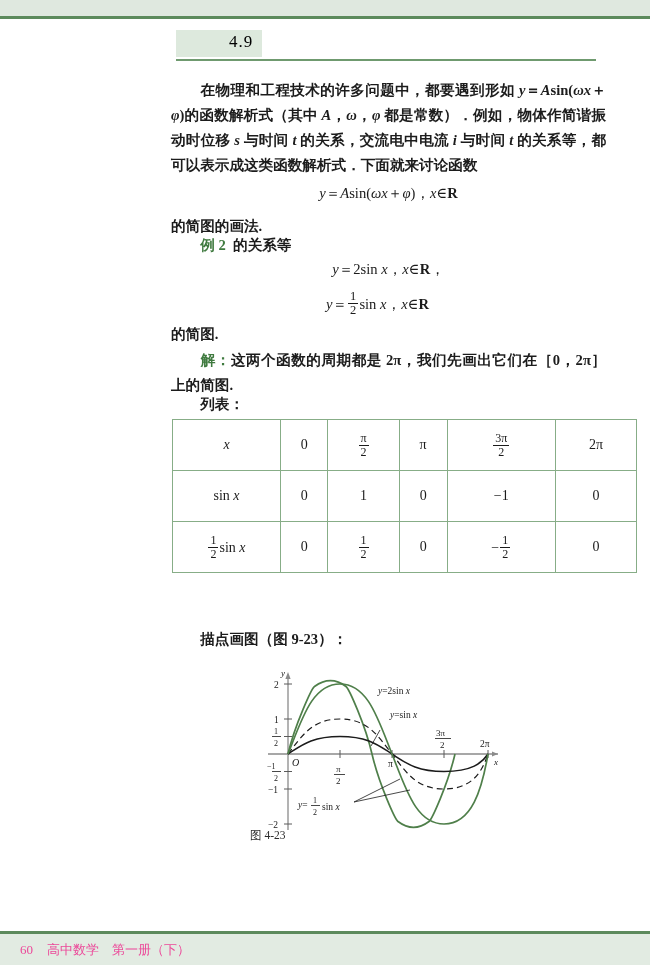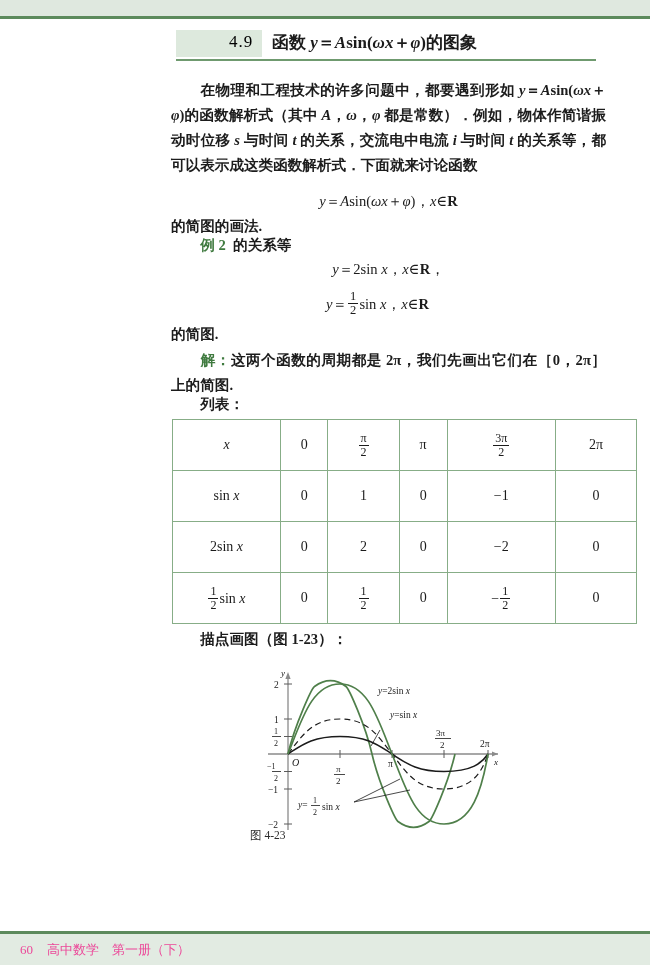--- a/index.html
+++ b/index.html
@@ -112,31 +112,28 @@
 </style>
 </head>
 <body>
 
 <div class="top-band"></div>
 <div class="top-rule"></div>
 
 <div class="heading">
   <div class="heading-num-bg"></div>
   <div class="heading-num">4.9</div>
-  <div class="heading-title">
-    函数&nbsp;<span class="mi">y</span>＝<span class="mi">A</span><span class="mr">sin(</span><span class="mi">ω</span><span class="mi">x</span>＋<span class="mi">φ</span><span class="mr">)</span>的图象
-  </div>
   <div class="heading-rule"></div>
 </div>
 
 <div class="para p1">
   <span class="indent"></span>在物理和工程技术的许多问题中，都要遇到形如&nbsp;<span class="mi">y</span>＝<span class="mi">A</span>sin(<span class="mi">ω</span><span class="mi">x</span>＋<span class="mi">φ</span>)的函数解析式（其中&nbsp;<span class="mi">A</span>，<span class="mi">ω</span>，<span class="mi">φ</span>&nbsp;都是常数）．例如，物体作简谐振动时位移&nbsp;<span class="mi">s</span>&nbsp;与时间&nbsp;<span class="mi">t</span>&nbsp;的关系，交流电中电流&nbsp;<span class="mi">i</span>&nbsp;与时间&nbsp;<span class="mi">t</span>&nbsp;的关系等，都可以表示成这类函数解析式．下面就来讨论函数
 </div>
 
-<div class="centered-eq" style="left:171px;top:192px;width:435px;text-align:center;">
+<div class="centered-eq" style="left:171px;top:184px;width:435px;text-align:center;">
   <span class="mi">y</span>＝<span class="mi">A</span>sin(<span class="mi">ω</span><span class="mi">x</span>＋<span class="mi">φ</span>)，<span class="mi">x</span>∈<span class="bold-R">R</span>
 </div>
 
 <div class="para" style="left:171px;top:214px;width:435px;">的简图的画法.</div>
 
 <div class="para" style="left:171px;top:233px;width:435px;">
   <span class="indent"></span><span class="green">例 2</span>&nbsp;&nbsp;<span>的关系等</span>
 </div>
 
 <div class="centered-eq" style="left:171px;top:260px;width:435px;">
@@ -170,41 +167,33 @@
   </tr>
   <tr>
     <td class="first">sin&nbsp;<span class="mi">x</span></td>
     <td>0</td>
     <td>1</td>
     <td>0</td>
     <td>−1</td>
     <td>0</td>
   </tr>
   <tr>
-    <td class="first">2sin&nbsp;<span class="mi">x</span></td>
-    <td>0</td>
-    <td>2</td>
-    <td>0</td>
-    <td>−2</td>
-    <td>0</td>
-  </tr>
-  <tr>
     <td class="first"><span class="frac"><span class="num">1</span><span class="den">2</span></span>sin&nbsp;<span class="mi">x</span></td>
     <td>0</td>
     <td><span class="frac"><span class="num">1</span><span class="den">2</span></span></td>
     <td>0</td>
     <td>−<span class="frac"><span class="num">1</span><span class="den">2</span></span></td>
     <td>0</td>
   </tr>
 </tbody>
     </table>
 </div>
 
 <div class="para" style="left:171px;top:627px;width:435px;">
-  <span class="indent"></span><span>描点画图（图 1-23）：</span>
+  <span class="indent"></span><span>描点画图（图 9-23）：</span>
 </div>
 
 <div class="fig-wrap">
 <svg width="260" height="180" viewBox="0 0 260 180">
 
   <line x1="18" y1="92" x2="248" y2="92" stroke="#8a8a8a" stroke-width="1.3"></line>
   <polygon points="248,92 242,89.4 242,94.6" fill="#8a8a8a"></polygon>
   <line x1="38" y1="168" x2="38" y2="14" stroke="#8a8a8a" stroke-width="1.3"></line>
   <polygon points="38,10 35.4,17 40.6,17" fill="#8a8a8a"></polygon>
 

